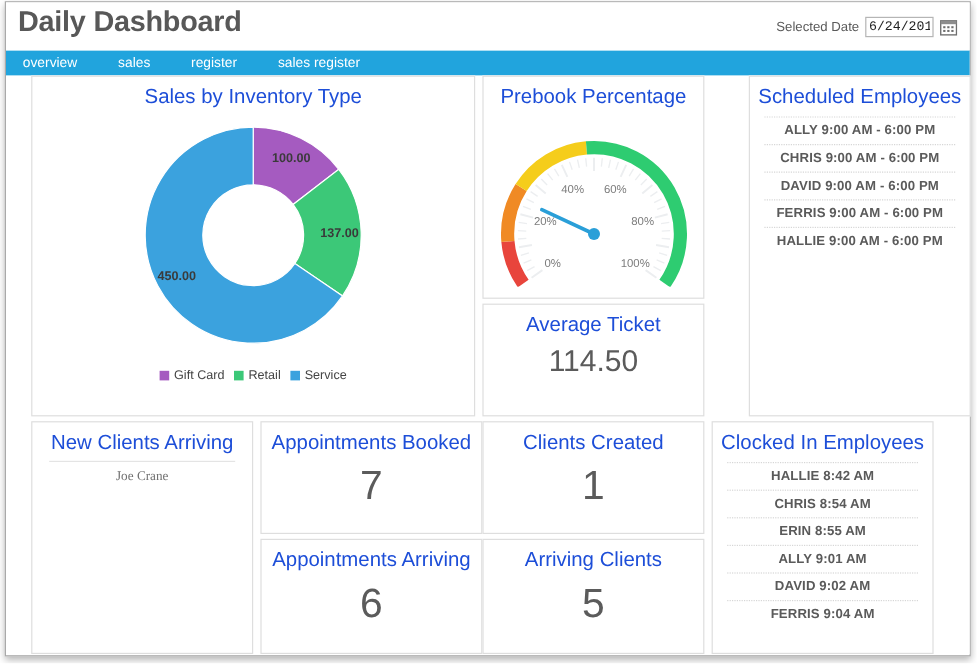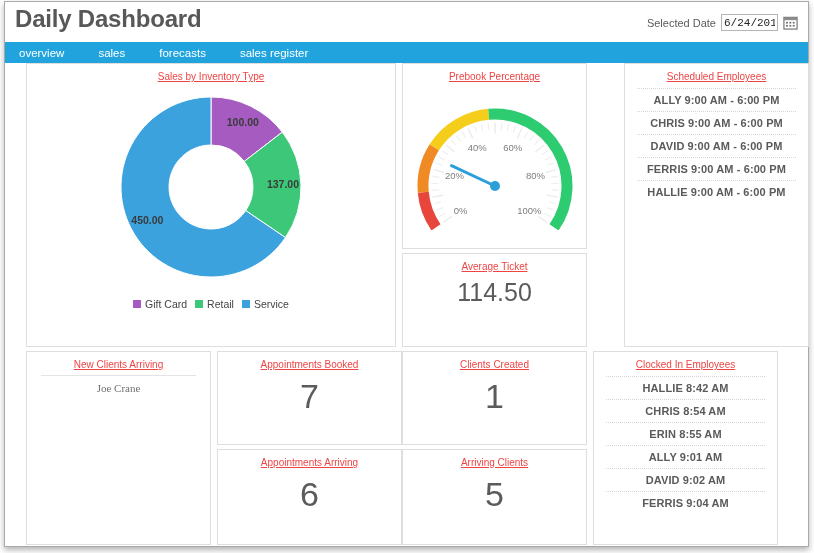--- a/index.html
+++ b/index.html
@@ -98,25 +98,24 @@
     box-sizing: border-box;
   }
   .panel {
     position: absolute;
     background: #ffffff;
     border: 1px solid #dedede;
     box-sizing: border-box;
   }
   .panel-title {
     text-align: center;
-    font-size: 10px;
-    color: #ef4444;
+    font-size: 17px;
+    color: #1d4ed8;
     padding-top: 7px;
     font-weight: normal;
-    text-decoration: underline;
   }
   
   #p-sales      { left: 21px;  top: 0px;   width: 370px; height: 284px; }
   #p-prebook    { left: 397px; top: 0px;   width: 185px; height: 186px; }
   #p-avgticket  { left: 397px; top: 190px; width: 185px; height: 94px;  }
   #p-scheduled  { left: 619px; top: 0px;   width: 185px; height: 284px; }
   #p-newclients { left: 21px;  top: 288px; width: 185px; height: 194px; }
   #p-apptbooked { left: 212px; top: 288px; width: 185px; height: 94px;  }
   #p-apptarriv  { left: 212px; top: 386px; width: 185px; height: 96px;  }
   #p-clicreated { left: 397px; top: 288px; width: 185px; height: 94px;  }
@@ -227,21 +226,21 @@
             <rect x="6.8" y="10.6" width="2" height="1.8" fill="#6e6e6e"></rect>
             <rect x="10.4" y="10.6" width="2" height="1.8" fill="#6e6e6e"></rect>
           </svg>
         </span>
       </div>
     </div>
 
     <div class="navbar">
       <div class="nav-item">overview</div>
       <div class="nav-item">sales</div>
-      <div class="nav-item">forecasts</div>
+      <div class="nav-item">register</div>
       <div class="nav-item">sales register</div>
     </div>
 
     <div class="dash">
 
       <div class="panel" id="p-sales">
         <div class="panel-title">Sales by Inventory Type</div>
 
         <div class="donut-wrap">
           <svg class="donut-svg" width="230" height="212" viewBox="0 0 230 212" xmlns="http://www.w3.org/2000/svg">

